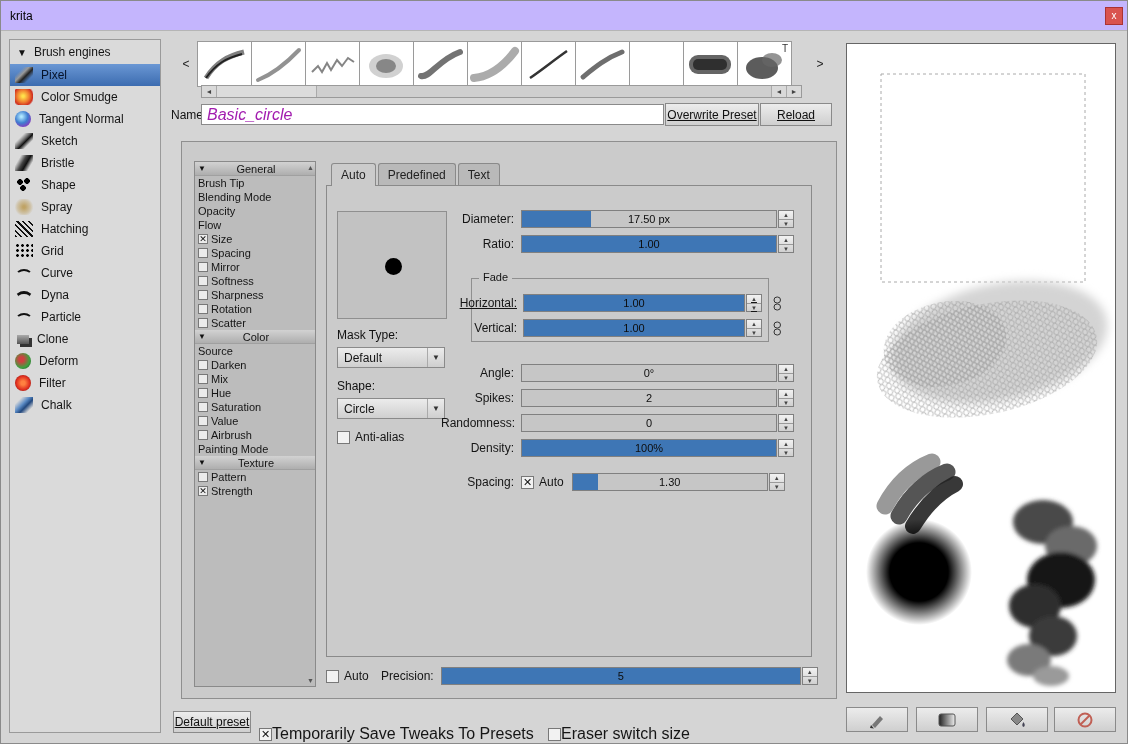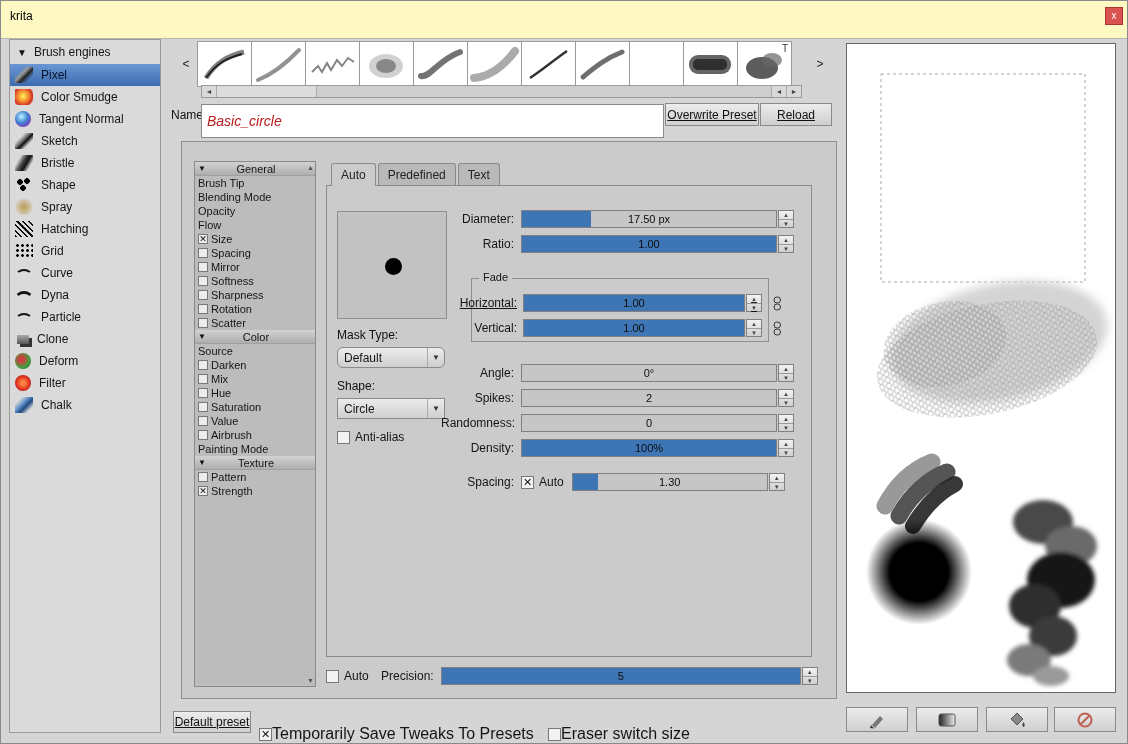--- a/index.html
+++ b/index.html
@@ -1,20 +1,20 @@
 <!DOCTYPE html>
 <html style="--accent: #3e76b5; --selection_top: #6a97d4; --selection_bottom: #3c6cb0; --close: #d9534f;"><head>
 <meta charset="utf-8">
 <style>
   *{margin:0;padding:0;box-sizing:border-box;}
   body{background:#888;font-family:"Liberation Sans",sans-serif;}
   .screen{position:relative;width:1128px;height:744px;background:#d5d5d5;border:1px solid #8a8a8a;
     overflow:hidden;font-size:12px;color:#151515;}
   
-  .titlebar{position:absolute;left:0;top:0;right:0;height:38px;background:#fef9c3;border-bottom:1px solid #b5b5b5;}
+  .titlebar{position:absolute;left:0;top:0;right:0;height:30px;background:#c4b5fd;border-bottom:1px solid #b5b5b5;}
   .title{position:absolute;left:9px;top:0;line-height:30px;font-size:12px;color:#000;}
   .closebtn{position:absolute;right:4px;top:6px;width:18px;height:18px;background:var(--close,#d9534f);
     border:1px solid #a33;color:#fff;font-size:10px;text-align:center;line-height:16px;cursor:default;}
   
   .engines{position:absolute;left:8px;top:38px;width:152px;height:694px;background:#dadada;border:1px solid #9a9a9a;}
   .eng-head{height:24px;display:flex;align-items:center;gap:7px;padding-left:7px;font-size:12px;}
   .eng-head .tri{font-size:10px;color:#111;}
   .eng-item{height:22px;display:flex;align-items:center;gap:8px;padding-left:5px;font-size:12px;}
   .eng-item.sel{background:linear-gradient(var(--selection_top,#6a97d4),var(--selection_bottom,#3c6cb0));color:#06132b;}
   .eico{width:18px;height:16px;flex:none;}
@@ -42,22 +42,22 @@
   .tbadge{position:absolute;right:3px;top:1px;font-size:10px;color:#333;}
   .pscroll{position:absolute;left:200px;top:84px;width:601px;height:13px;background:#cfcfcf;border:1px solid #9a9a9a;display:flex;align-items:stretch;}
   .sbtn{width:15px;flex:none;background:#d9d9d9;border-right:1px solid #aaa;font-size:7px;color:#444;text-align:center;line-height:11px;}
   .sbtn.r{border-left:1px solid #aaa;border-right:none;}
   .pthumb{width:100px;flex:none;background:#dcdcdc;border-right:1px solid #aaa;
     background-image:radial-gradient(circle 1px,#777 60%,transparent 65%);background-size:4px 4px;
     background-position:center;background-repeat:repeat;background-origin:content-box;padding:2px 35px;}
   .ptrack{flex:1;}
   
   .lbl{position:absolute;font-size:12px;color:#111;}
-  .name-input{position:absolute;left:200px;top:103px;width:463px;height:34px;border:1px solid #8a8a8a;
-    background:#fff;font-style:italic;font-size:14px;font-family:"Liberation Sans",sans-serif;padding:0 5px;color:#b91c1c;}
+  .name-input{position:absolute;left:200px;top:103px;width:463px;height:21px;border:1px solid #8a8a8a;
+    background:#fff;font-style:italic;font-size:16px;font-family:"Liberation Sans",sans-serif;padding:0 5px;color:#a21caf;}
   .btn{position:absolute;border:1px solid #8a8a8a;background:linear-gradient(#ececec,#cfcfcf);
     font-size:12px;text-align:center;color:#111;text-decoration:underline;}
   
   .frame{position:absolute;left:180px;top:140px;width:656px;height:558px;border:1px solid #8f8f8f;background:#cbcbcb;}
   
   .opts{position:absolute;left:193px;top:160px;width:122px;height:526px;background:#bcbcbc;border:1px solid #8a8a8a;font-size:11px;overflow:hidden;}
   .opt-head{height:14px;display:flex;align-items:center;background:linear-gradient(#d2d2d2,#aeaeae);border-bottom:1px solid #a0a0a0;}
   .opt-head .tri{font-size:8px;padding:0 3px;color:#111;}
   .opt-head .hlbl{flex:1;text-align:center;padding-right:12px;}
   .opt-row{height:14px;display:flex;align-items:center;gap:3px;padding-left:3px;}
@@ -379,21 +379,21 @@
     <div class="tab">Predefined</div>
     <div class="tab">Text</div>
   </div>
   <div class="pane"></div>
 
   <div class="preview">
     <div class="dot"></div>
   </div>
 
   <span class="lbl" style="left:336px;top:327px;z-index:2;">Mask Type:</span>
-  <div class="combo" style="left:336px;top:346px;border-radius:6px;">
+  <div class="combo" style="left:336px;top:346px;">
     <span class="cval">Default</span>
     <span class="carrow">▼</span>
   </div>
   <span class="lbl" style="left:336px;top:378px;z-index:2;">Shape:</span>
   <div class="combo" style="left:336px;top:397px;">
     <span class="cval">Circle</span>
     <span class="carrow">▼</span>
   </div>
   <div class="cbrow" style="left:336px;top:429px;">
     <span class="cbx"></span>

